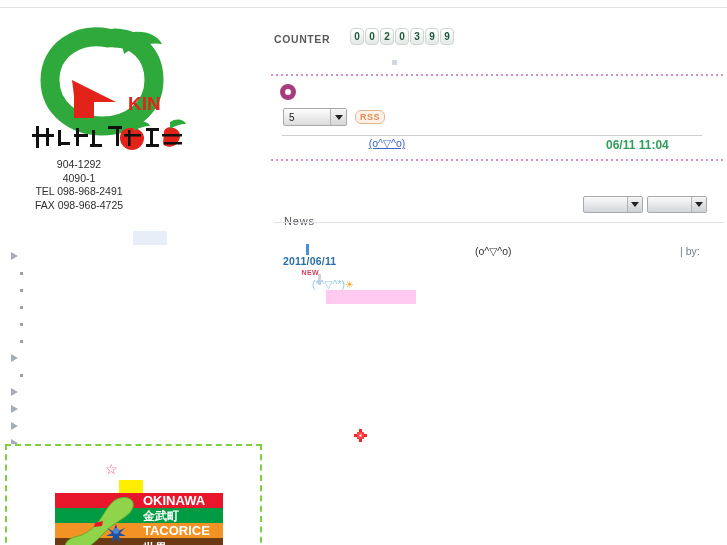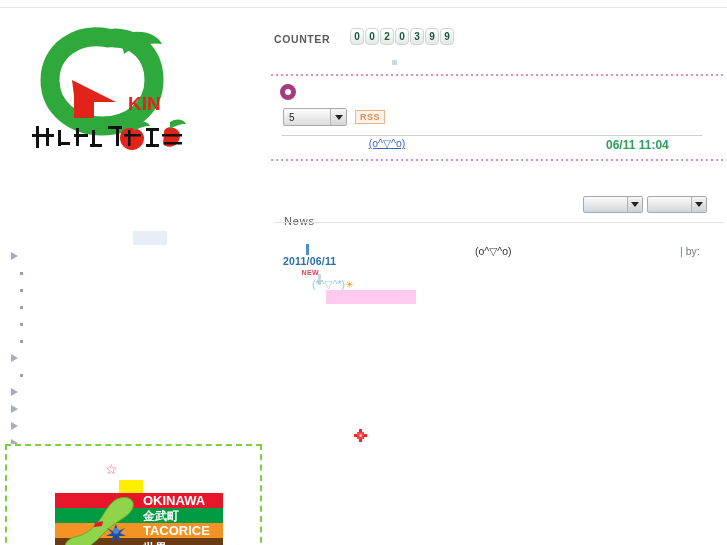--- a/index.html
+++ b/index.html
@@ -174,21 +174,21 @@
     border-left: 4px solid transparent;
     border-right: 4px solid transparent;
     border-top: 5px solid #222;
   }
   .rss {
     margin-left: 8px;
     font-size: 9px; font-weight: bold;
     color: #e08c52;
     background: #fdf2e9;
     border: 1px solid #e7b48c;
-    border-radius: 0;
+    border-radius: 6px;
     padding: 1px 4px 1px 4px;
     letter-spacing: 0.5px;
   }
 
   .entry-rule {
     position: absolute; left: 14px; top: 127px;
     width: 420px; height: 1px;
     background: #cfcfcf;
   }
   .entry-link {
@@ -345,20 +345,24 @@
         </g>
         <g>
           <path d="M140 108 C140 104 146 102 150 104 C156 106 158 112 154 118 C150 124 142 124 139 120 Z" fill="#e2231a"></path>
           <path d="M146 98 C152 94 160 95 162 100 C156 100 150 102 146 105 Z" fill="#2fa83c"></path>
           <rect x="138" y="110" width="20" height="2.5" fill="#111"></rect>
           <rect x="140" y="118" width="18" height="2.5" fill="#111"></rect>
         </g>
       </svg>
     </div>
 
+    <div class="addr"><span>904-1292</span>
+<span>4090-1</span>
+<span>TEL 098-968-2491</span>
+<span>FAX 098-968-4725</span></div>
 
     <div class="blue-chip"></div>
 
     <div id="nav">
       <div class="nav-item"><span class="tri"></span><span class="lbl"></span></div>
       <div class="nav-item"><span class="sq"></span><span class="lbl"></span></div>
       <div class="nav-item"><span class="sq"></span><span class="lbl"></span></div>
       <div class="nav-item"><span class="sq"></span><span class="lbl"></span></div>
       <div class="nav-item"><span class="sq"></span><span class="lbl"></span></div>
       <div class="nav-item"><span class="sq"></span><span class="lbl"></span></div>

